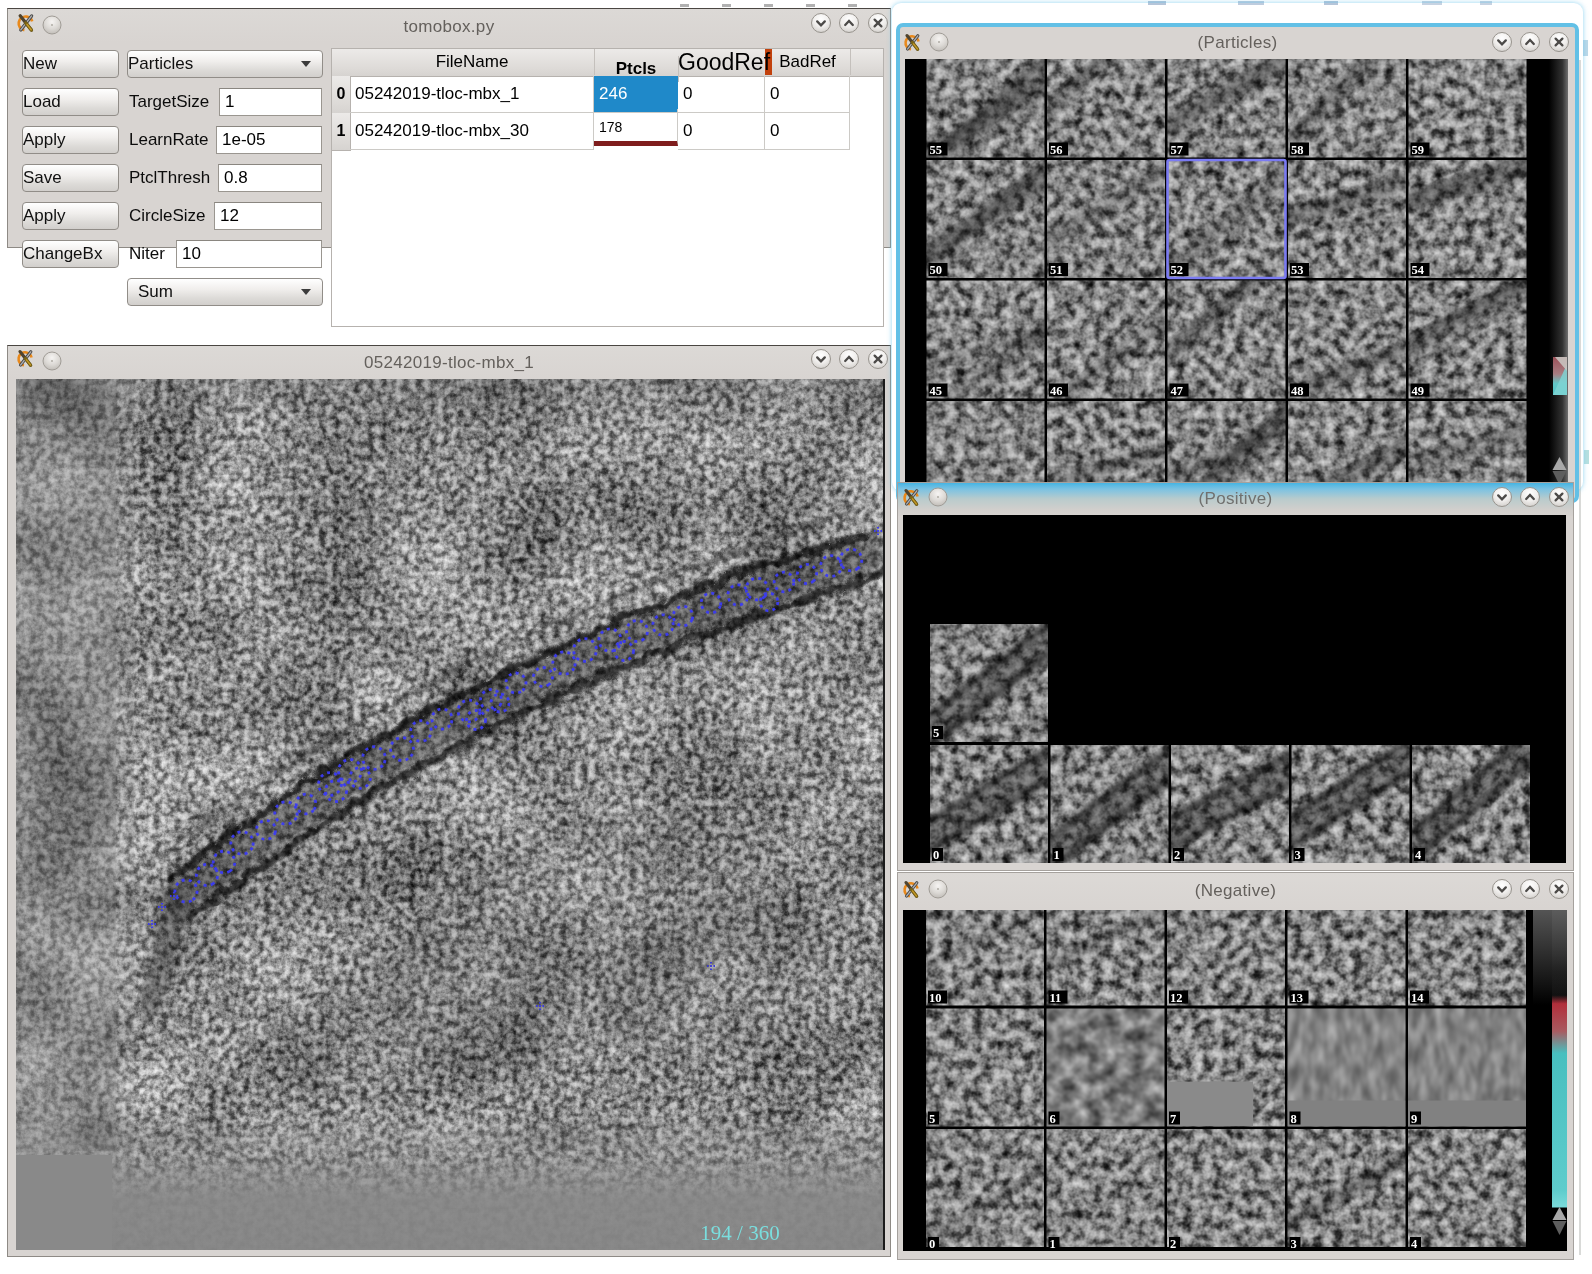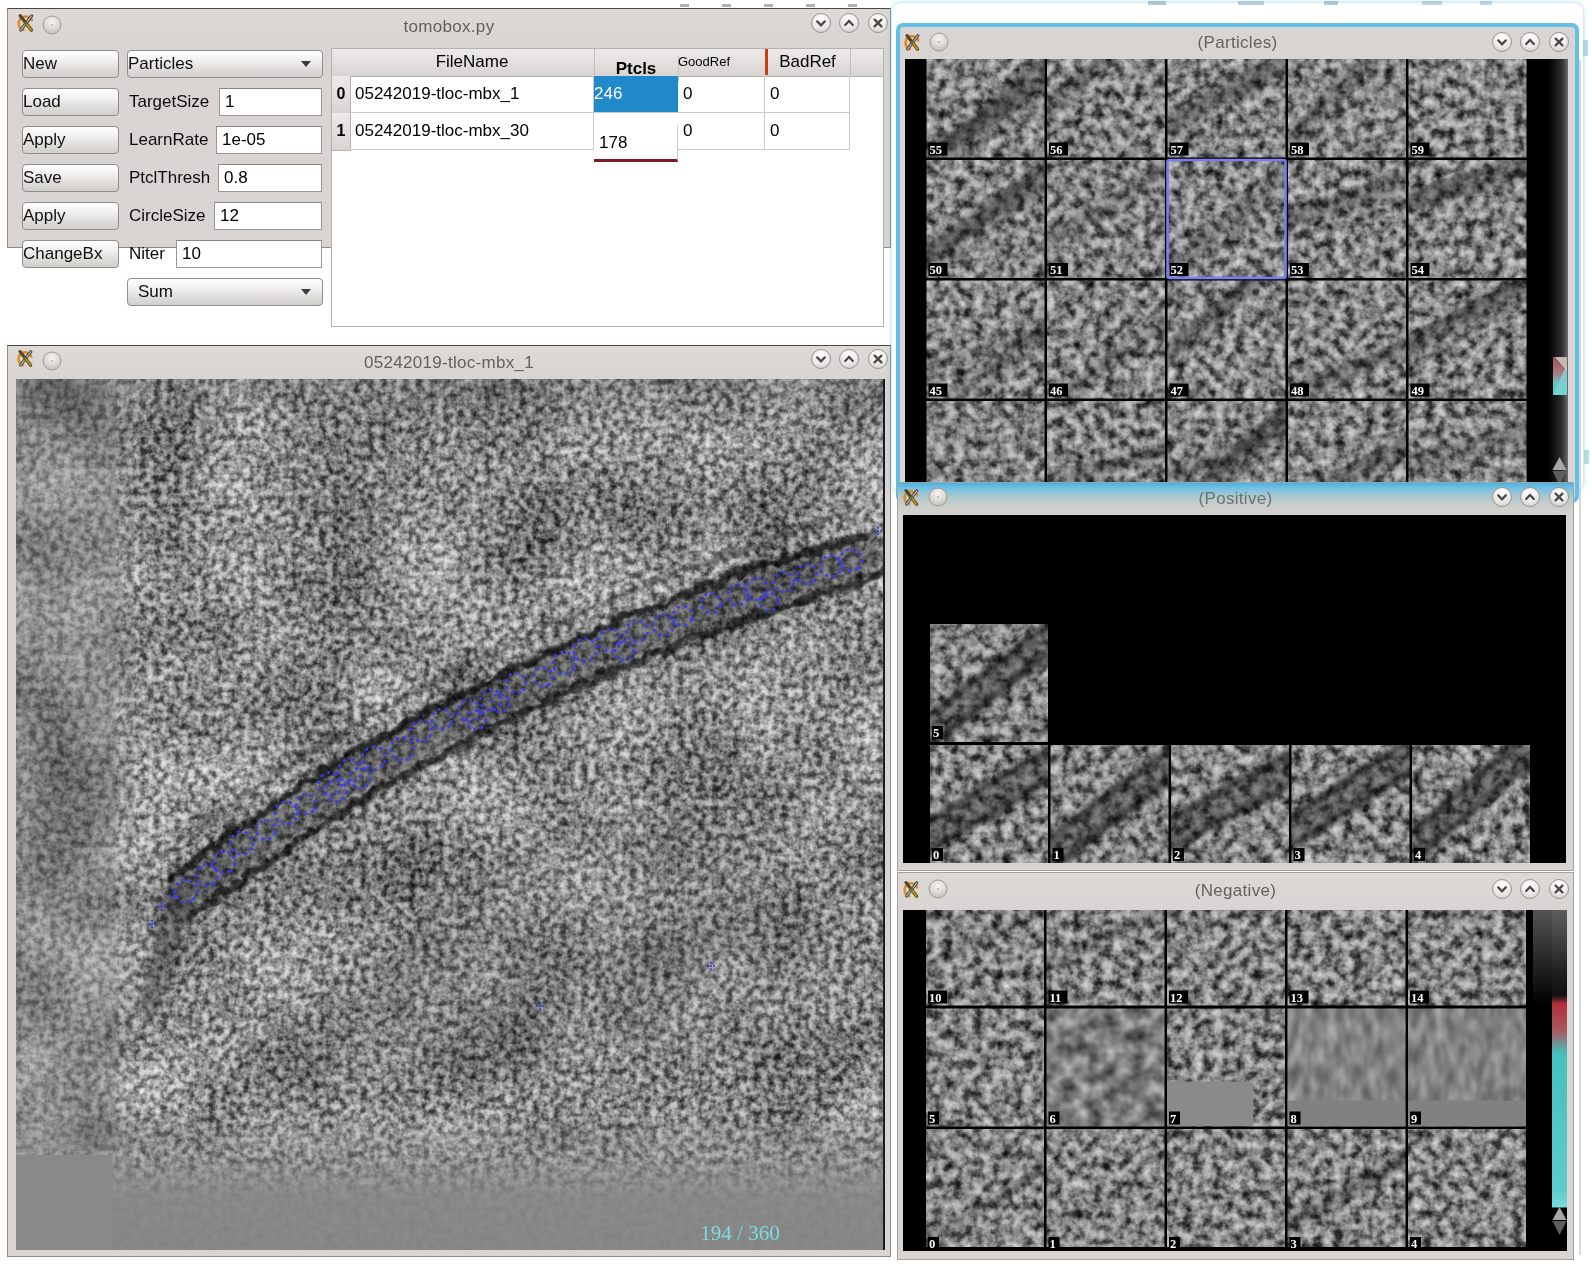--- a/index.html
+++ b/index.html
@@ -220,30 +220,30 @@
 <div class="lab" style="left:121px;top:197px">CircleSize</div>
 <div class="inp" style="left:206px;top:193px;width:108px;height:28px;line-height:26px">12</div>
 <div class="lab" style="left:121px;top:235px">Niter</div>
 <div class="inp" style="left:168px;top:231px;width:146px;height:28px;line-height:26px">10</div>
 <div class="btn" style="left:119px;top:269px;width:196px;height:28px;line-height:26px;text-align:left;padding-left:10px">Sum</div>
 <div class="abs" style="left:293px;top:280px;width:0;height:0;border-left:5.5px solid transparent;border-right:5.5px solid transparent;border-top:6.5px solid #3c3c3c"></div>
 <div class="abs" style="left:323px;top:39px;width:553px;height:279px;background:#ffffff;border:1px solid #b6b2ae;box-sizing:border-box">
 <div class="abs" style="left:0;top:0;width:551px;height:27px;background:linear-gradient(#eceae8,#dedbd8 70%,#d6d3d0);border-bottom:1px solid #b6b2ae"></div>
 <div class="abs" style="left:18px;top:0;width:244px;height:26px;font-size:17px;text-align:center;line-height:26px;border-right:1px solid #c4c0bc">FileName</div>
 <div class="abs" style="left:262px;top:7px;width:84px;height:26px;font-weight:bold;font-size:17px;text-align:center;line-height:26px;border-right:1px solid #c4c0bc">Ptcls</div>
-<div class="abs" style="left:346px;top:0;width:87px;height:26px;font-size:13px;line-height:26px;border-right:3px solid #c2410c">GoodRef</div>
+<div class="abs" style="left:346px;top:0;width:87px;height:26px;font-size:23px;line-height:26px;border-right:7px solid #c2410c">GoodRef</div>
 <div class="abs" style="left:433px;top:0;width:85px;height:26px;font-size:17px;text-align:center;line-height:26px;border-right:1px solid #c4c0bc">BadRef</div>
 <div class="abs" style="left:0;top:27px;width:18px;height:37px;background:linear-gradient(#eceae8,#dedbd8 70%,#d6d3d0);border-right:1px solid #b6b2ae;border-bottom:1px solid #b6b2ae;font-weight:bold;font-size:16px;text-align:center;line-height:36px">0</div>
 <div class="abs" style="left:0;top:64px;width:18px;height:37px;background:linear-gradient(#eceae8,#dedbd8 70%,#d6d3d0);border-right:1px solid #b6b2ae;border-bottom:1px solid #b6b2ae;font-weight:bold;font-size:16px;text-align:center;line-height:36px">1</div>
 <div class="abs" style="left:18px;top:27px;width:244px;height:37px;border-right:1px solid #cccac6;border-bottom:1px solid #cccac6;font-size:17px;line-height:36px;padding-left:5px;box-sizing:border-box;white-space:nowrap">05242019-tloc-mbx_1</div>
-<div class="abs" style="left:262px;top:27px;width:84px;height:37px;background:#1f89c9;color:#fff;border-bottom:1px solid #cccac6;font-size:17px;line-height:36px;box-sizing:border-box">246</div>
+<div class="abs" style="left:262px;top:27px;width:84px;height:37px;background:#1f89c9;color:#fff;border-bottom:1px solid #cccac6;font-size:17px;line-height:36px;padding-left:5px;box-sizing:border-box">246</div>
 <div class="abs" style="left:346px;top:27px;width:87px;height:37px;border-right:1px solid #cccac6;border-bottom:1px solid #cccac6;font-size:17px;line-height:36px;padding-left:5px;box-sizing:border-box">0</div>
 <div class="abs" style="left:433px;top:27px;width:85px;height:37px;border-right:1px solid #cccac6;border-bottom:1px solid #cccac6;font-size:17px;line-height:36px;padding-left:5px;box-sizing:border-box">0</div>
 <div class="abs" style="left:18px;top:64px;width:244px;height:37px;border-right:1px solid #cccac6;border-bottom:1px solid #cccac6;font-size:17px;line-height:36px;padding-left:5px;box-sizing:border-box;white-space:nowrap">05242019-tloc-mbx_30</div>
-<div class="abs" style="left:262px;top:76px;width:84px;height:37px;border-right:1px solid #cccac6;border-bottom:3px solid #7f1d1d;font-size:17px;line-height:36px;padding-left:5px;box-sizing:border-box">178</div>
+<div class="abs" style="left:262px;top:60px;width:84px;height:37px;border-right:1px solid #cccac6;border-bottom:5px solid #7f1d1d;font-size:14px;line-height:36px;padding-left:5px;box-sizing:border-box">178</div>
 <div class="abs" style="left:346px;top:64px;width:87px;height:37px;border-right:1px solid #cccac6;border-bottom:1px solid #cccac6;font-size:17px;line-height:36px;padding-left:5px;box-sizing:border-box">0</div>
 <div class="abs" style="left:433px;top:64px;width:85px;height:37px;border-right:1px solid #cccac6;border-bottom:1px solid #cccac6;font-size:17px;line-height:36px;padding-left:5px;box-sizing:border-box">0</div>
 </div>
 <svg class="abs" style="left:8px;top:4px" width="20" height="20" viewBox="0 0 20 20">
       <circle cx="9.6" cy="10.4" r="6.9" fill="none" stroke="#e8891c" stroke-width="2.7" stroke-dasharray="29 15" transform="rotate(100 9.6 10.4)"></circle>
       <path d="M15.6,2.9 L4.8,16.9" stroke="#4c4c4c" stroke-width="3.3" stroke-linecap="round"></path>
       <path d="M15.6,2.9 L4.8,16.9" stroke="#b3b3b3" stroke-width="1.3" stroke-linecap="round"></path>
       <path d="M4.2,2.7 L15.4,17.1" stroke="#4f4430" stroke-width="3.3" stroke-linecap="round"></path>
       <path d="M9.8,9.9 L15.4,17.1" stroke="#7a6414" stroke-width="3.3" stroke-linecap="round"></path>
       <path d="M11,11.4 L15.2,16.8" stroke="#c79a28" stroke-width="1.4" stroke-linecap="round"></path>

